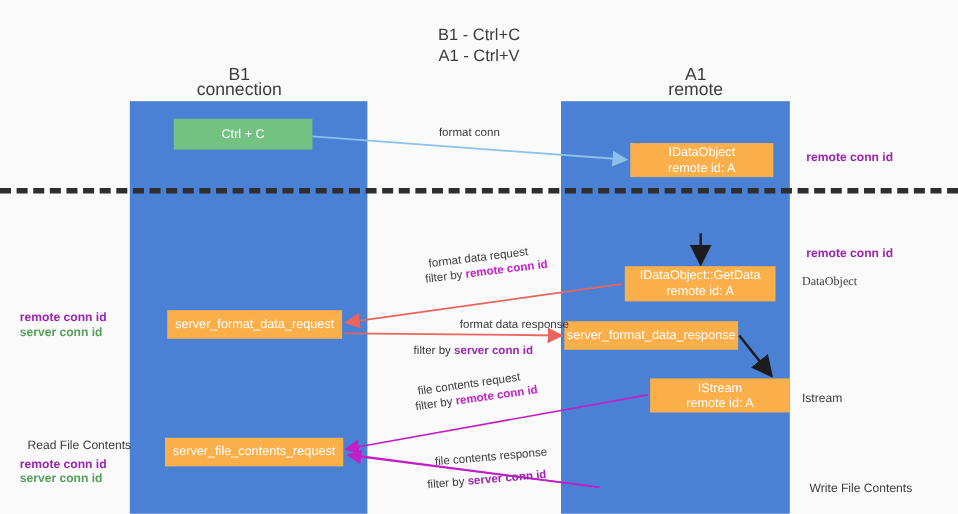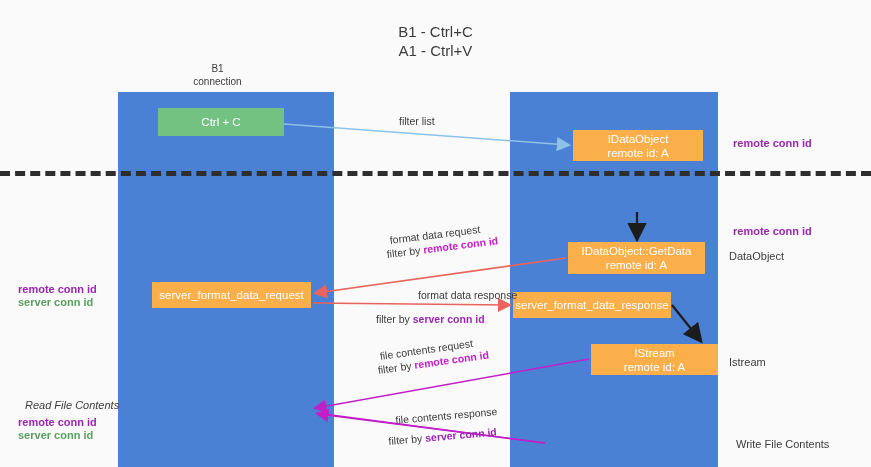--- a/index.html
+++ b/index.html
@@ -30,21 +30,21 @@
     width: 871px;
     text-align: center;
     font-size: 15px;
     line-height: 19px;
     color: #3c3c3c;
     white-space: pre;
   }
 
   
   .colhead {
-    font-size: 10px;
+    font-size: 16px;
     line-height: 13px;
     text-align: center;
     color: #3c3c3c;
     white-space: pre;
   }
   #head-b1 { left: 140px; top: 48px; width: 155px; }
   #head-a1 { left: 555px; top: 48px; width: 155px; }
 
   
   .lane {
@@ -103,27 +103,27 @@
   .plain {
     color: #3c3c3c;
     font-weight: normal;
     font-size: 11px;
     line-height: 13px;
     white-space: pre;
   }
 
   #lbl-rc1 { left: 733px; top: 123px; }
   #lbl-rc2 { left: 733px; top: 211px; }
-  #lbl-dataobject { left: 729px; top: 236px; }
+  #lbl-dataobject { left: 729px; top: 236px; font-family: Liberation Serif, serif; }
   #lbl-istream-r  { left: 729px; top: 342px; }
   #lbl-write      { left: 736px; top: 424px; }
 
   #lbl-left-1 { left: 18px; top: 269px; }
   #lbl-left-2 { left: 18px; top: 282px; }
-  #lbl-read   { left: 25px; top: 385px; font-style: italic; }
+  #lbl-read   { left: 25px; top: 385px; }
   #lbl-left-3 { left: 18px; top: 402px; }
   #lbl-left-4 { left: 18px; top: 415px; }
 
   
   .edgelabel {
     font-size: 10.5px;
     line-height: 13px;
     color: #3c3c3c;
     white-space: pre;
   }
@@ -149,20 +149,22 @@
 <div id="stage">
 
   <div class="abs lane" id="lane-b1"></div>
   <div class="abs lane" id="lane-a1"></div>
 
   <div class="abs title">B1 - Ctrl+C
 A1 - Ctrl+V</div>
 
   <div class="abs colhead" id="head-b1">B1
 connection</div>
+  <div class="abs colhead" id="head-a1">A1
+remote</div>
 
   <svg class="abs" id="edges" viewBox="0 0 871 467">
     <defs>
       <marker id="ah-blue" markerWidth="9" markerHeight="9" refX="7" refY="4.5" orient="auto">
         <path d="M0,0 L9,4.5 L0,9 z" fill="#8cc2e8"></path>
       </marker>
       <marker id="ah-red" markerWidth="9" markerHeight="9" refX="7" refY="4.5" orient="auto">
         <path d="M0,0 L9,4.5 L0,9 z" fill="#e8645c"></path>
       </marker>
       <marker id="ah-mag" markerWidth="9" markerHeight="9" refX="7" refY="4.5" orient="auto">
@@ -212,23 +214,26 @@
 
   <div class="abs node orange" id="n-sfdreq">
     <span>server_format_data_request</span>
   </div>
 
   <div class="abs node orange" id="n-istream">
     <span>IStream</span>
     <span class="l2">remote id: A</span>
   </div>
 
-
-
-  <div class="abs edgelabel" id="e-formatlist">filter list</div>
+  <div class="abs node orange" id="n-sfcreq">
+    <span>server_file_contents_request</span>
+  </div>
+
+
+  <div class="abs edgelabel" id="e-formatlist">format conn</div>
 
   <div class="abs edgelabel" id="e-fdr1">format data request</div>
   <div class="abs edgelabel e-purple" id="e-fdr2"><span>filter by </span><b>remote conn id</b></div>
 
   <div class="abs edgelabel" id="e-fdres1">format data response</div>
   <div class="abs edgelabel e-purple2" id="e-fdres2"><span>filter by </span><b>server conn id</b></div>
 
   <div class="abs edgelabel" id="e-fcr1">file contents request</div>
   <div class="abs edgelabel e-purple" id="e-fcr2"><span>filter by </span><b>remote conn id</b></div>
 

